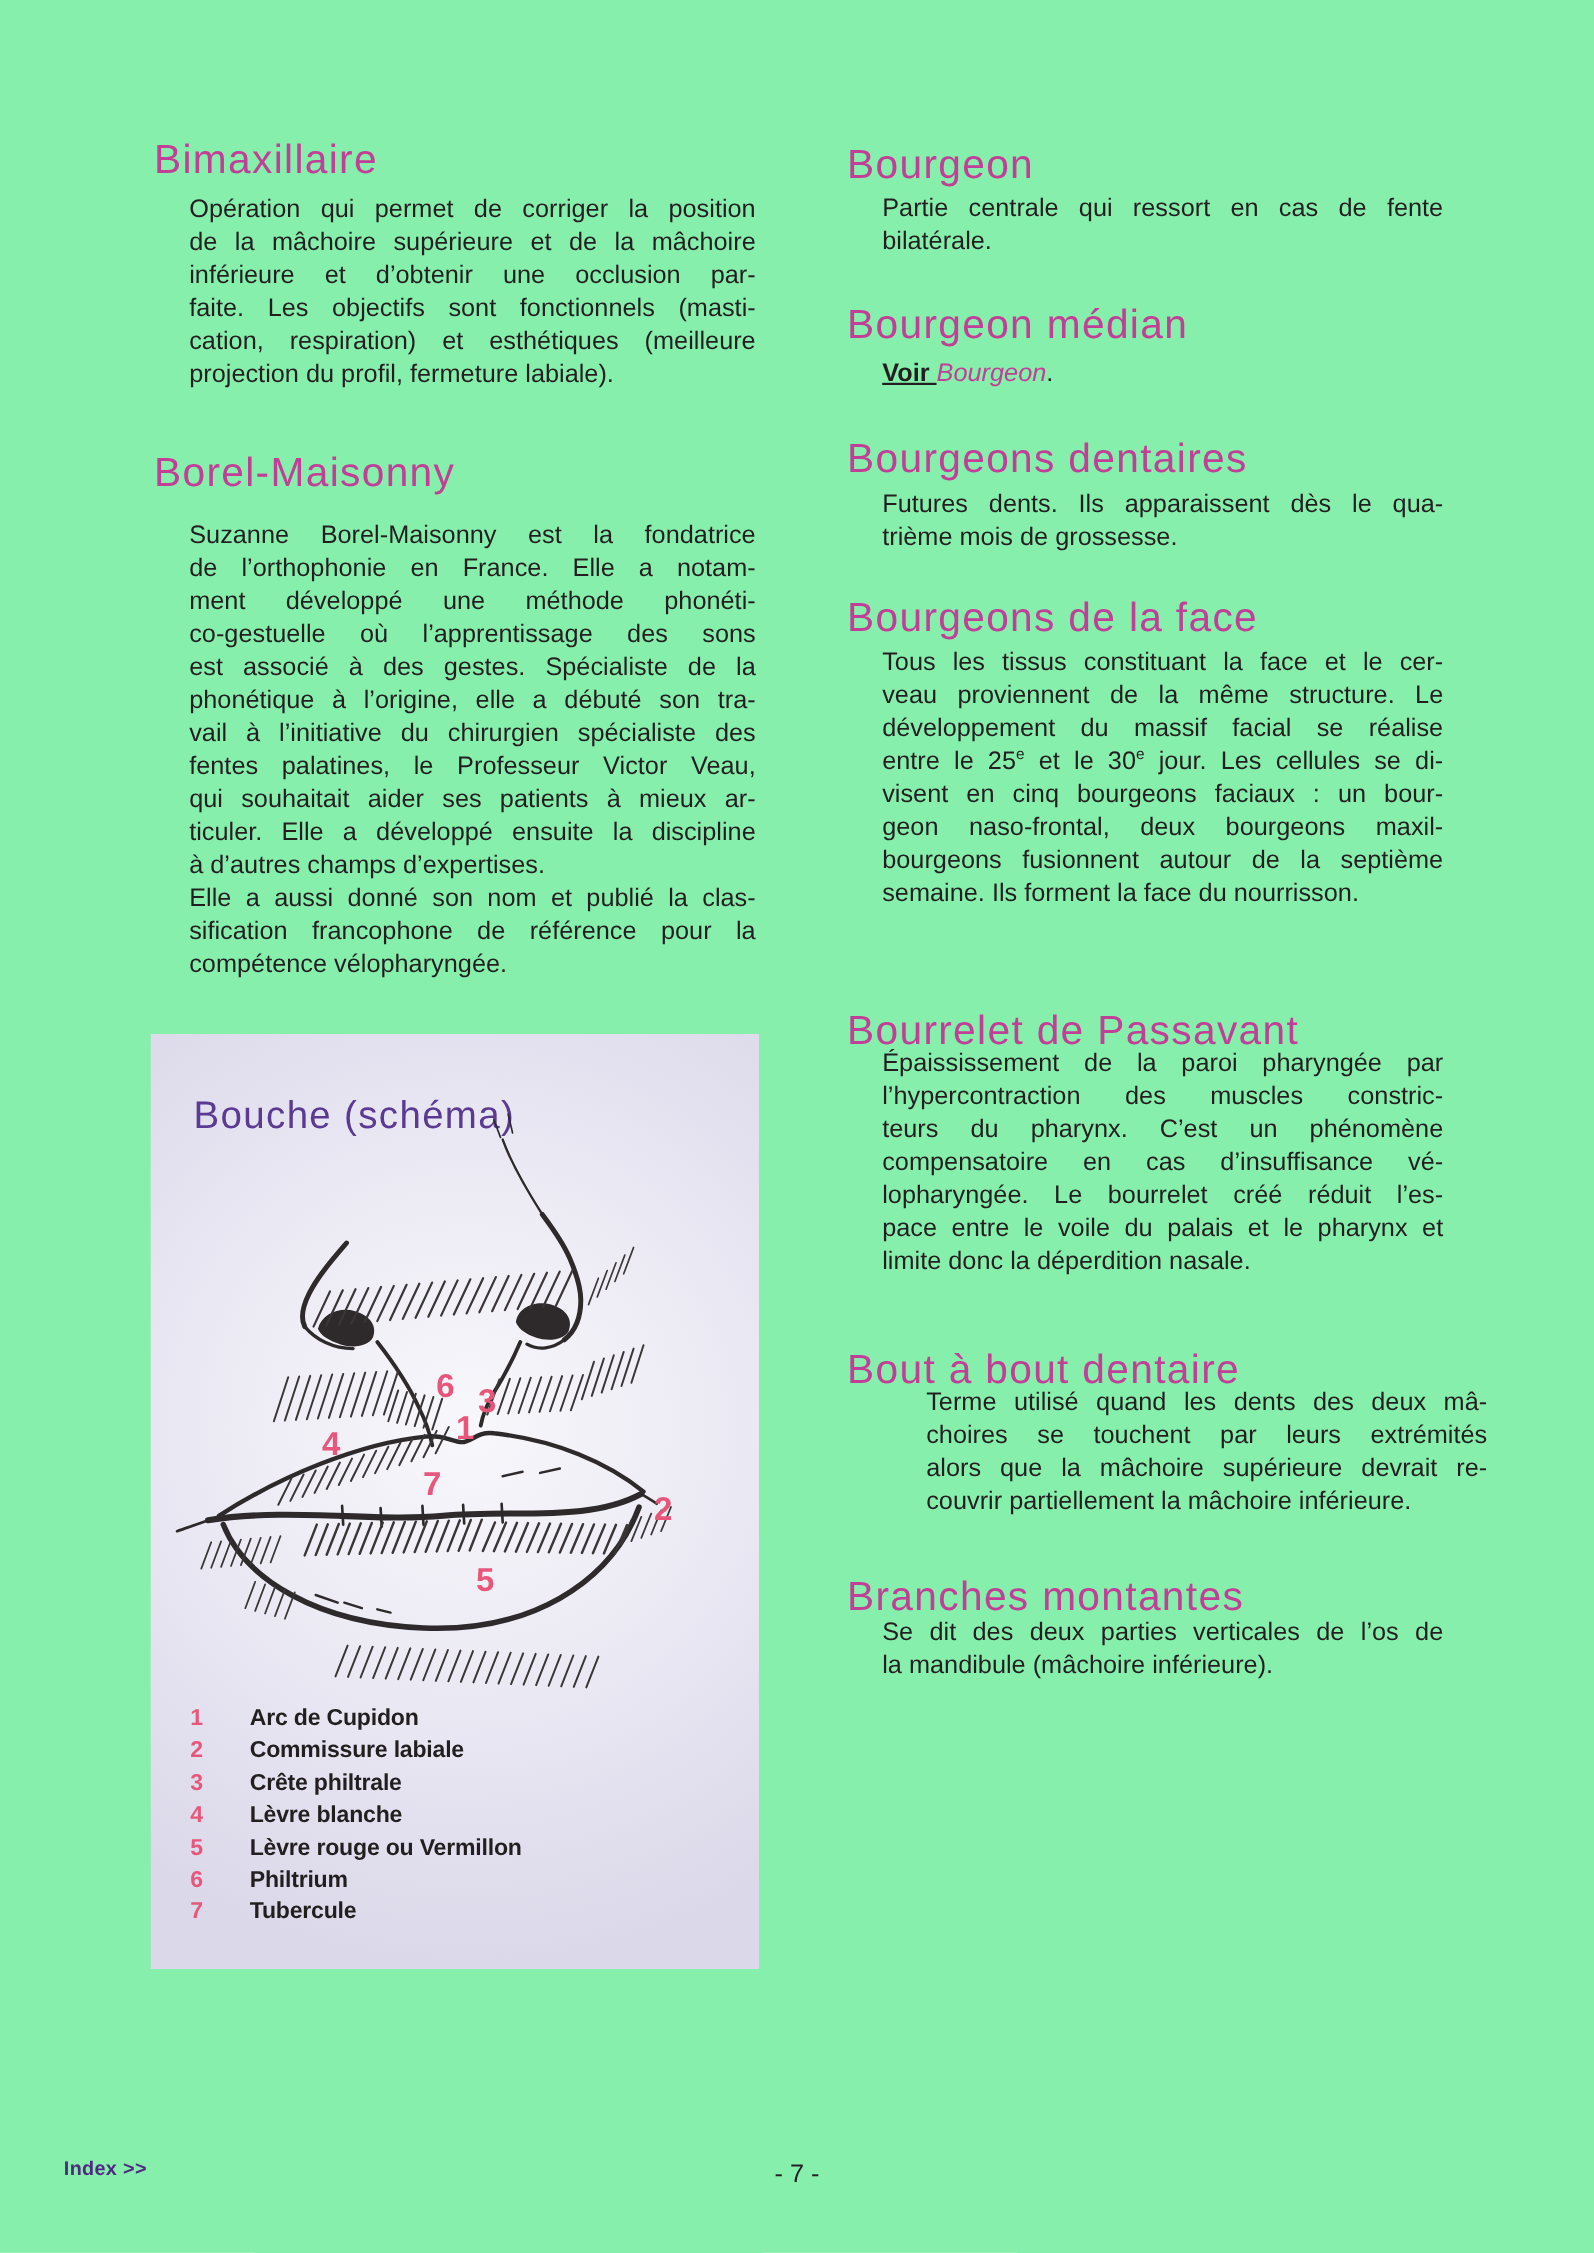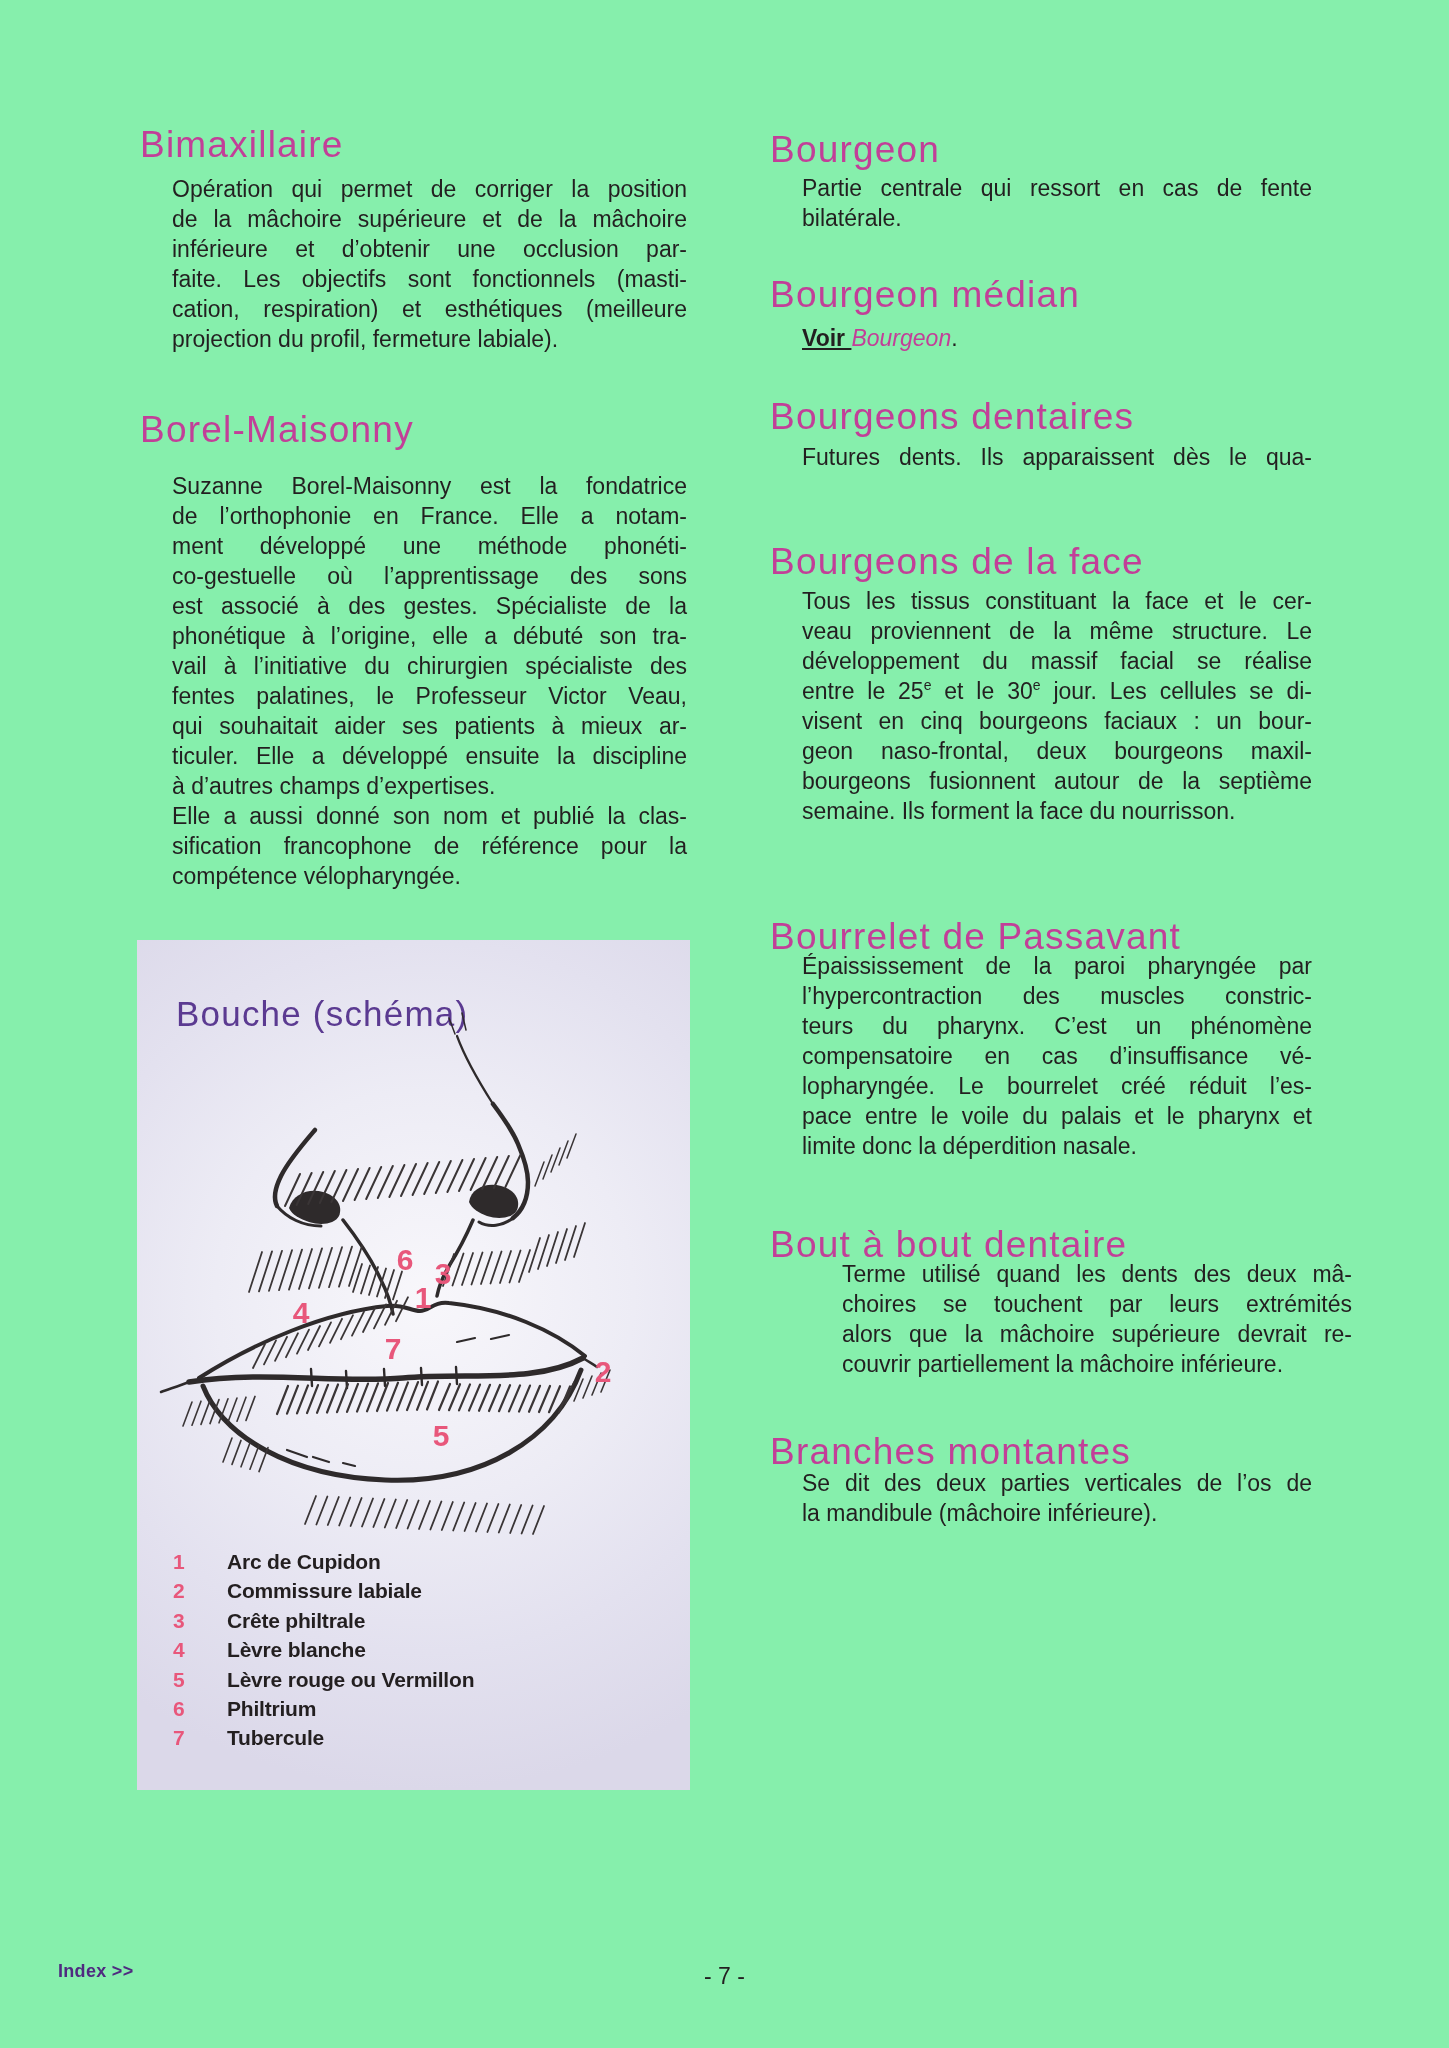--- a/index.html
+++ b/index.html
@@ -130,20 +130,21 @@
       <div class="seeline">
         <span class="see-prefix">Voir </span><span class="see-ref">Bourgeon</span><span class="see-suffix">.</span>
       </div>
     </div>
 
     <section class="entry" style="top:395px;">
       <h2 class="term">Bourgeons dentaires</h2>
     </section>
     <div class="defbody" style="top:442px;">
         <div class="line">Futures dents. Ils apparaissent dès le qua-</div>
+        <div class="line pend">trième mois de grossesse.</div>
       </div>
 
     <section class="entry" style="top:540px;">
       <h2 class="term">Bourgeons de la face</h2>
     </section>
     <div class="defbody" style="top:586px;">
         <div class="line">Tous les tissus constituant la face et le cer-</div>
         <div class="line">veau proviennent de la même structure. Le</div>
         <div class="line">développement du massif facial se réalise</div>
         <div class="line">entre le 25<sup>e</sup> et le 30<sup>e</sup> jour. Les cellules se di-</div>

